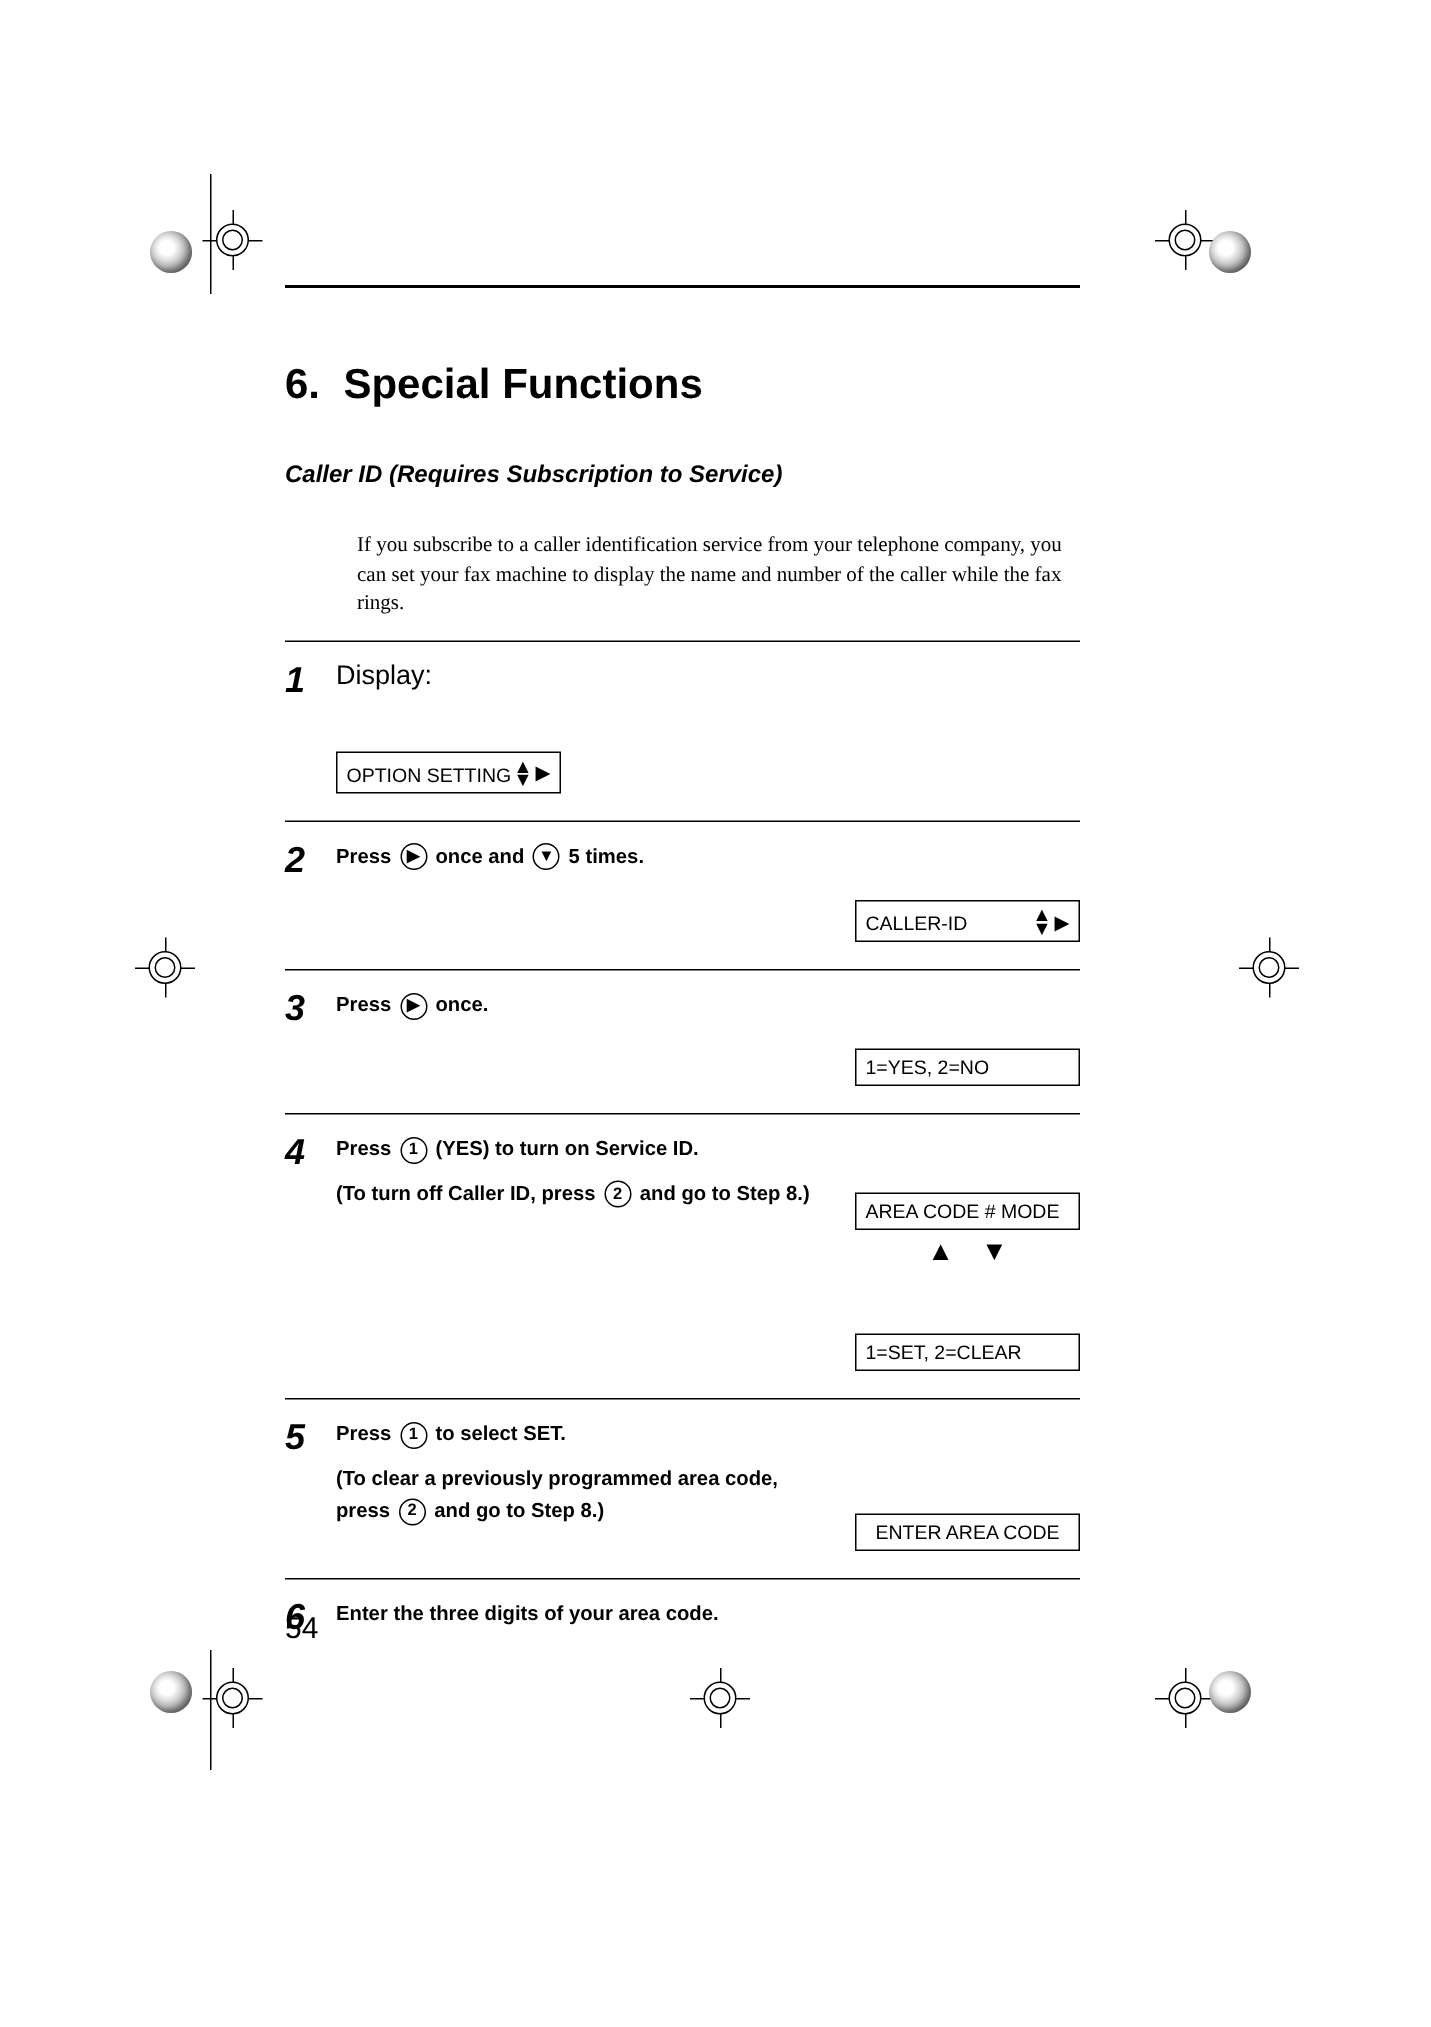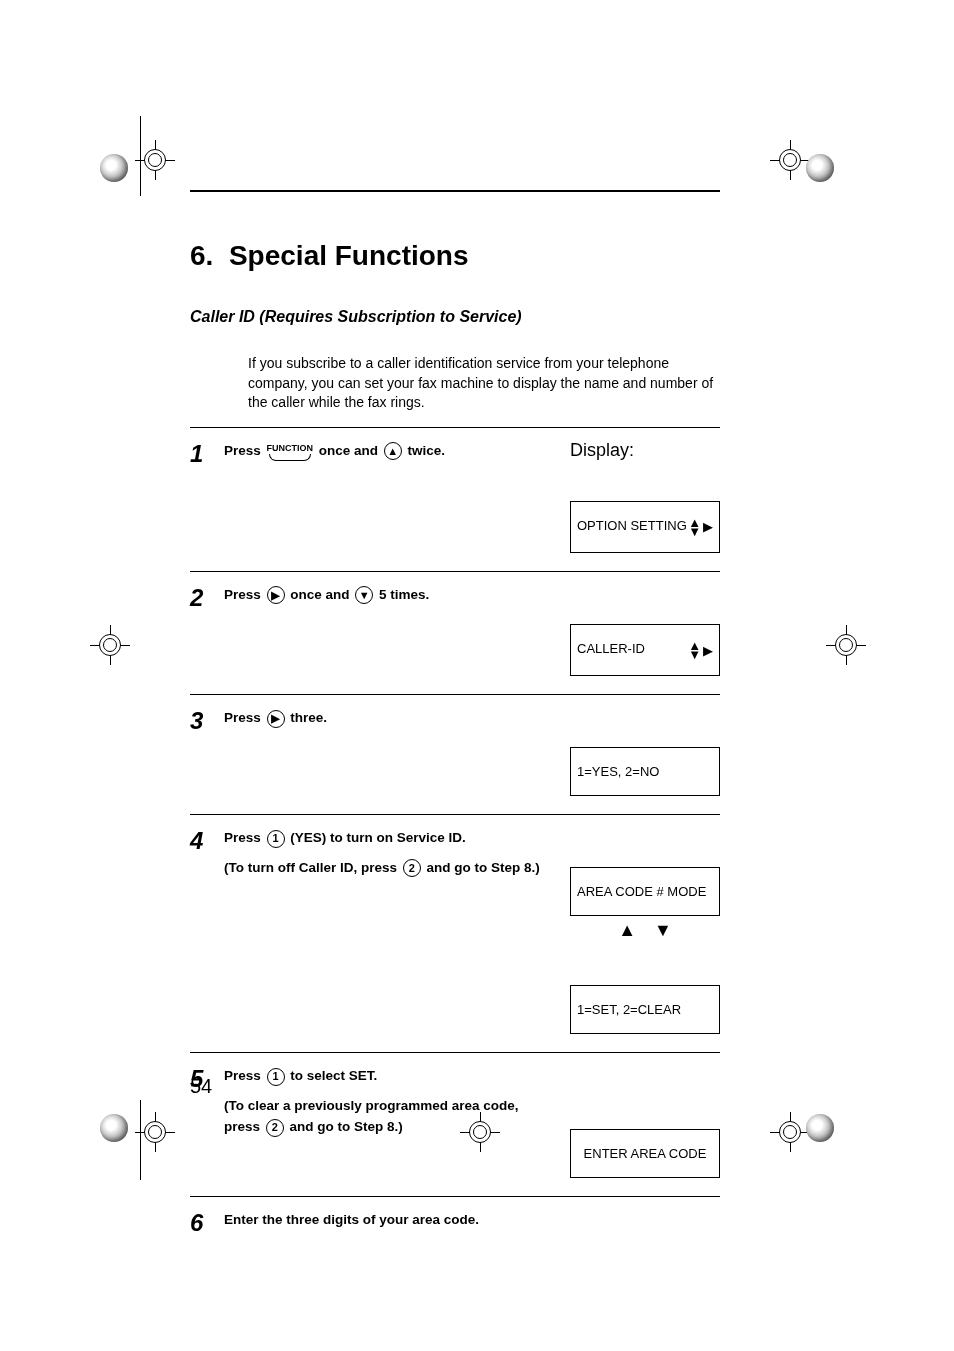--- a/index.html
+++ b/index.html
@@ -31,21 +31,21 @@
     font-style: italic;
     font-weight: bold;
     font-size: 16px;
     margin: 0 0 28px 0;
   }
   .intro {
     margin-left: 48px;
     font-size: 14px;
     line-height: 1.4;
   }
-  .intro p { margin: 0 0 14px 10px; }
+  .intro p { margin: 0 0 14px 0; font-family: Liberation Serif, serif; }
   .intro .label { font-weight: bold; }
   .bullets { margin: 0 0 18px 0; padding: 0; list-style: none; }
   .bullets li { position: relative; padding-left: 16px; margin-bottom: 14px; }
   .bullets li::before { content: "\2666"; position: absolute; left: 0; top: 1px; font-size: 11px; }
   .steps { margin-top: 8px; }
   .step {
     border-top: 1px solid #000;
     padding: 12px 0 18px 0;
     display: flex;
     align-items: flex-start;
@@ -67,24 +67,24 @@
   }
   .step-body .sub { margin-top: 8px; }
   .step-display {
     width: 150px;
     flex-shrink: 0;
     font-size: 13px;
   }
   .disp-label { font-size: 18px; margin-bottom: 6px; }
   .disp-box {
     border: 1.5px solid #000;
-    padding: 16px 6px;
+    padding: 4px 6px;
     font-size: 13px;
     display: flex;
-    align-items: flex-start;
+    align-items: flex-end;
     justify-content: space-between;
     min-height: 22px;
     margin-top: 40px;
   }
   .disp-box.center { justify-content: center; }
   .arrows-col { display: inline-flex; flex-direction: column; align-items: center; line-height: 0.7; font-size: 13px; }
   .arrows-row { display: inline-flex; align-items: center; gap: 2px; font-size: 13px; }
   .big-arrows { display:flex; justify-content:center; gap:18px; padding:4px 0; font-size:18px; }
   .func-btn {
     display: inline-block;
@@ -206,21 +206,20 @@
 
   <h2 class="section-title">Caller ID (Requires Subscription to Service)</h2>
 
   <div class="intro">
     <p>If you subscribe to a caller identification service from your telephone company, you can set your fax machine to display the name and number of the caller while the fax rings.</p>
   </div>
 
   <div class="steps" id="steps-container">
       <div class="step">
         <div class="step-num">1</div>
-        <div class="step-body"><span>Press </span><span class="func-btn">FUNCTION</span><span> once and </span><span class="round-btn">▲</span><span> twice.</span></div>
         <div class="step-display">
           <div class="disp-label">Display:</div>
           <div class="disp-box">
             <span>OPTION SETTING</span>
             <span class="arrows-row">
               <span class="arrows-col">
                 <span>▲</span>
                 <span>▼</span>
               </span>
               <span>▶</span>
@@ -239,21 +238,21 @@
                 <span>▲</span>
                 <span>▼</span>
               </span>
               <span>▶</span>
             </span>
           </div>
         </div>
       </div>
       <div class="step">
         <div class="step-num">3</div>
-        <div class="step-body"><span>Press </span><span class="round-btn">▶</span><span> three.</span></div>
+        <div class="step-body"><span>Press </span><span class="round-btn">▶</span><span> once.</span></div>
         <div class="step-display">
           <div class="disp-box">
             <span>1=YES, 2=NO</span>
           </div>
         </div>
       </div>
       <div class="step">
         <div class="step-num">4</div>
         <div class="step-body"><span>Press </span><span class="round-btn">1</span><span> (YES) to turn on Service ID.</span><div class="sub"><span>(To turn off Caller ID, press </span><span class="round-btn">2</span><span> and go to Step 8.)</span></div></div>
         <div class="step-display">

